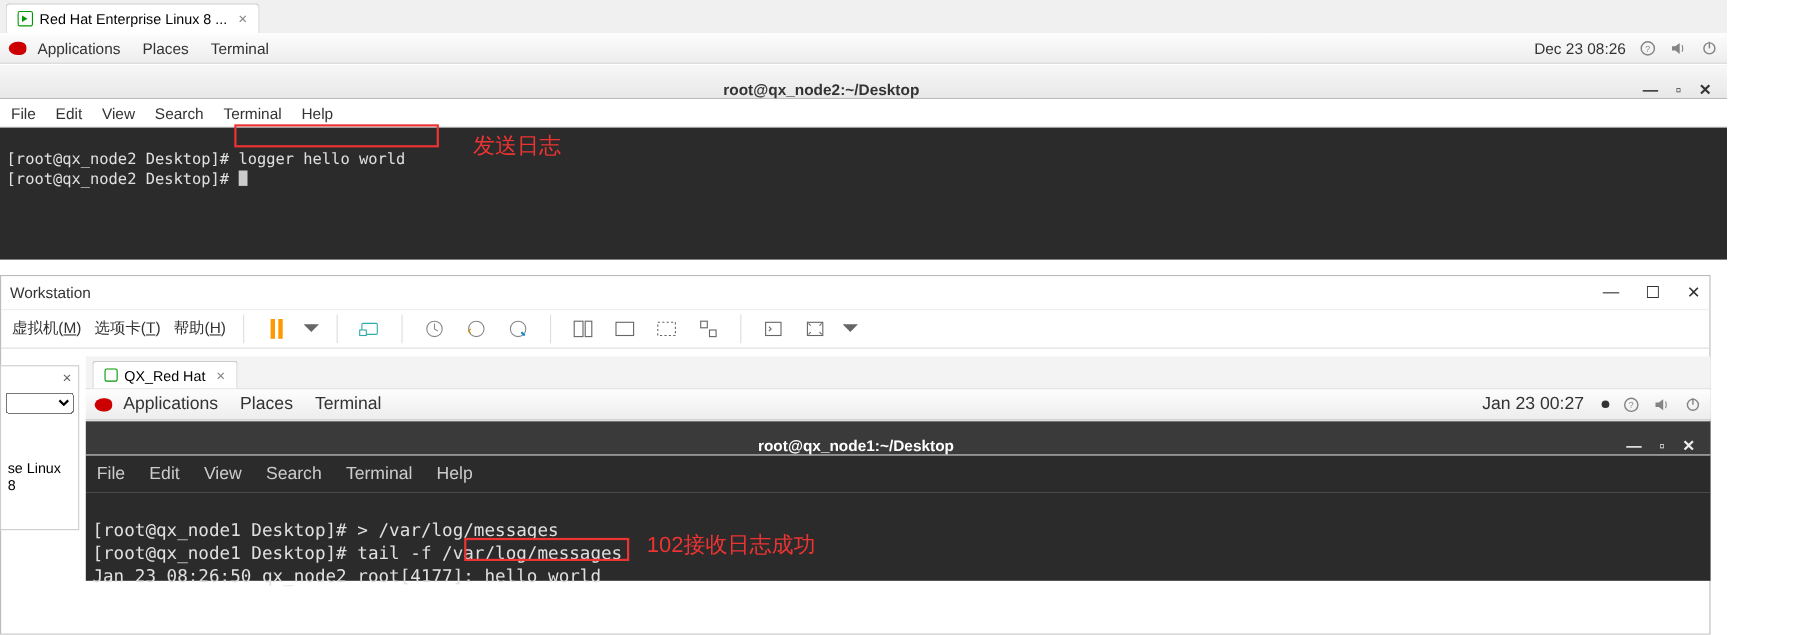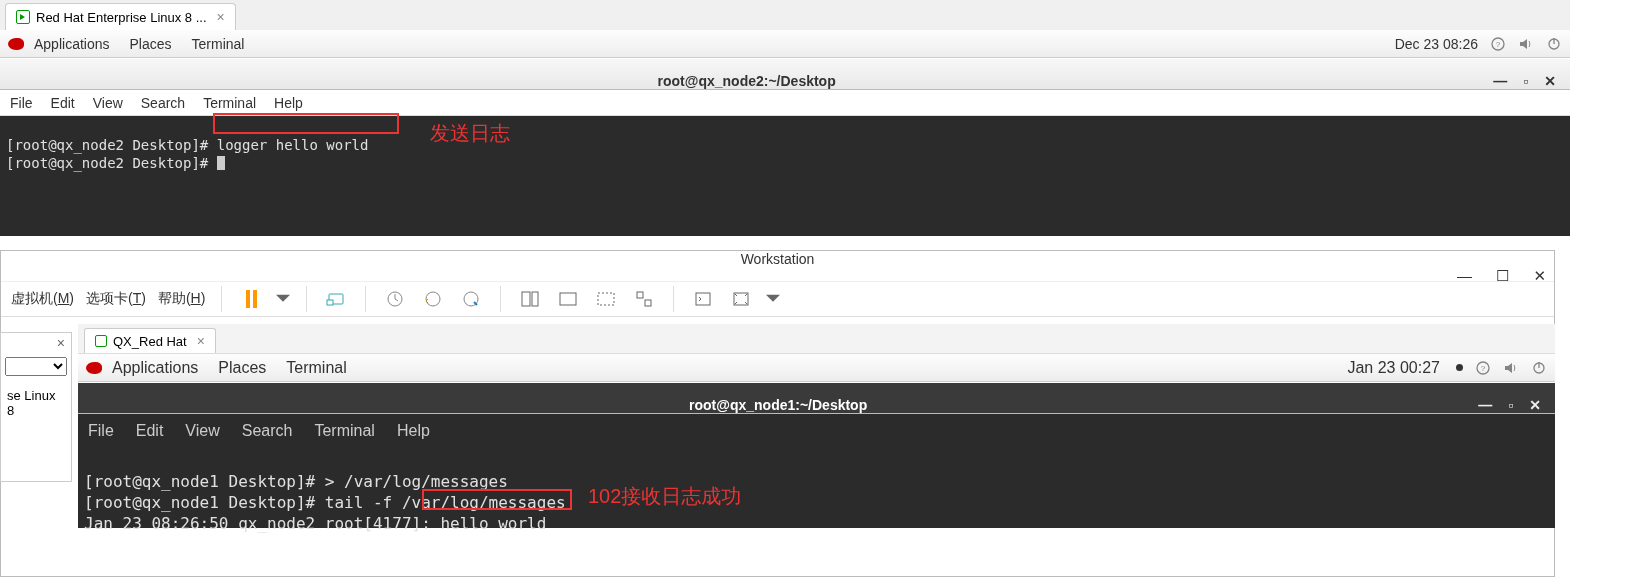--- a/index.html
+++ b/index.html
@@ -34,38 +34,38 @@
 
 .term-body { background: #2b2b2b; color: #e0e0e0; font-family: "Monospace", monospace; font-size: 14px; padding: 2px 6px; line-height: 18px; white-space: pre; position: relative; }
 .cursor-block { display: inline-block; width: 8px; height: 14px; background: #ccc; vertical-align: -2px; }
 
 
 .red-box { position: absolute; border: 2px solid #e33; }
 .red-text { position: absolute; color: #e33; font-size: 20px; font-family: sans-serif; }
 
 
 .workstation { position: absolute; background: #fff; border: 1px solid #bbb; }
-.ws-title { height: 30px; display: flex; align-items: center; padding: 0 8px; font-size: 14px; color: #333; flex-direction: column; }
+.ws-title { height: 30px; display: flex; align-items: center; padding: 0 8px; font-size: 14px; color: #333; }
 .ws-title .ws-right { margin-left: auto; display: flex; gap: 24px; }
 .ws-title .wbtn { cursor: pointer; font-size: 15px; }
 .ws-menubar { height: 36px; border-top: 1px solid #eee; border-bottom: 1px solid #ddd; display: flex; align-items: center; padding: 0 10px; gap: 12px; font-size: 14px; color: #333; }
 .ws-menubar .m { cursor: pointer; }
 .ws-menubar .m u { text-decoration: underline; }
 .ws-toolbar-sep { width: 1px; height: 26px; background: #ddd; margin: 0 4px; }
 .ws-tool-btn { width: 26px; height: 26px; display: flex; align-items: center; justify-content: center; cursor: pointer; border-radius: 3px; }
 .ws-tool-btn svg { width: 20px; height: 20px; }
 .pause-icon { display: flex; gap: 3px; }
 .pause-icon span { width: 4px; height: 18px; background: #f90; }
 
 
 .side-panel { position: absolute; background: #fff; border: 1px solid #ccc; }
 .side-panel .side-close { text-align: right; padding: 2px 6px; font-size: 14px; color: #666; cursor: pointer; }
 .side-panel .side-sel { padding: 4px; }
 .side-panel select { width: 100%; font-size: 13px; }
-.side-panel .side-item { padding: 8px 6px; font-size: 13px; }
+.side-panel .side-item { padding: 8px 6px; font-size: 13px; margin-top: 30px; }
 
 
 .inner-tabs { height: 30px; background: #f3f3f3; border-bottom: 1px solid #ddd; display: flex; align-items: flex-end; padding-left: 6px; }
 .inner-tab { background: #fff; border: 1px solid #ccc; border-bottom: none; border-radius: 3px 3px 0 0; padding: 4px 10px; font-size: 13px; display: flex; align-items: center; gap: 6px; }
 
 
 .vm1-area { position: absolute; left: 0; top: 0; width: 1570px; }
 .term1 { height: 120px; }
 
 </style>

